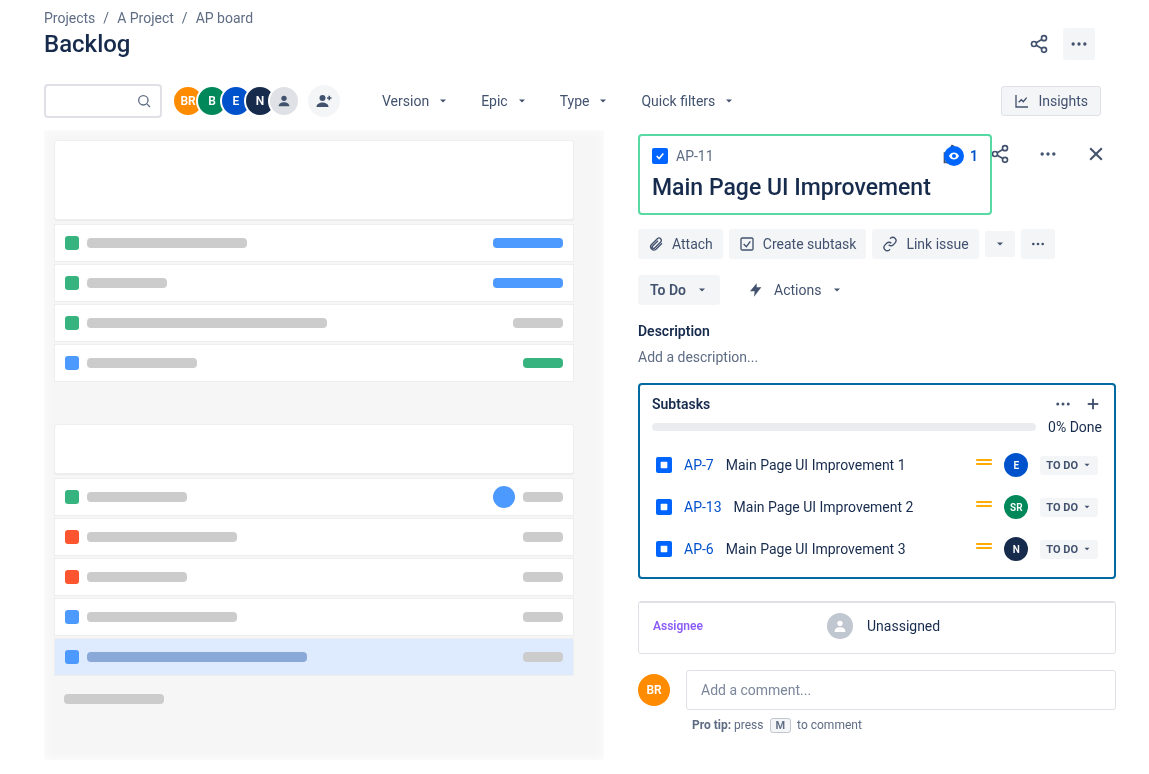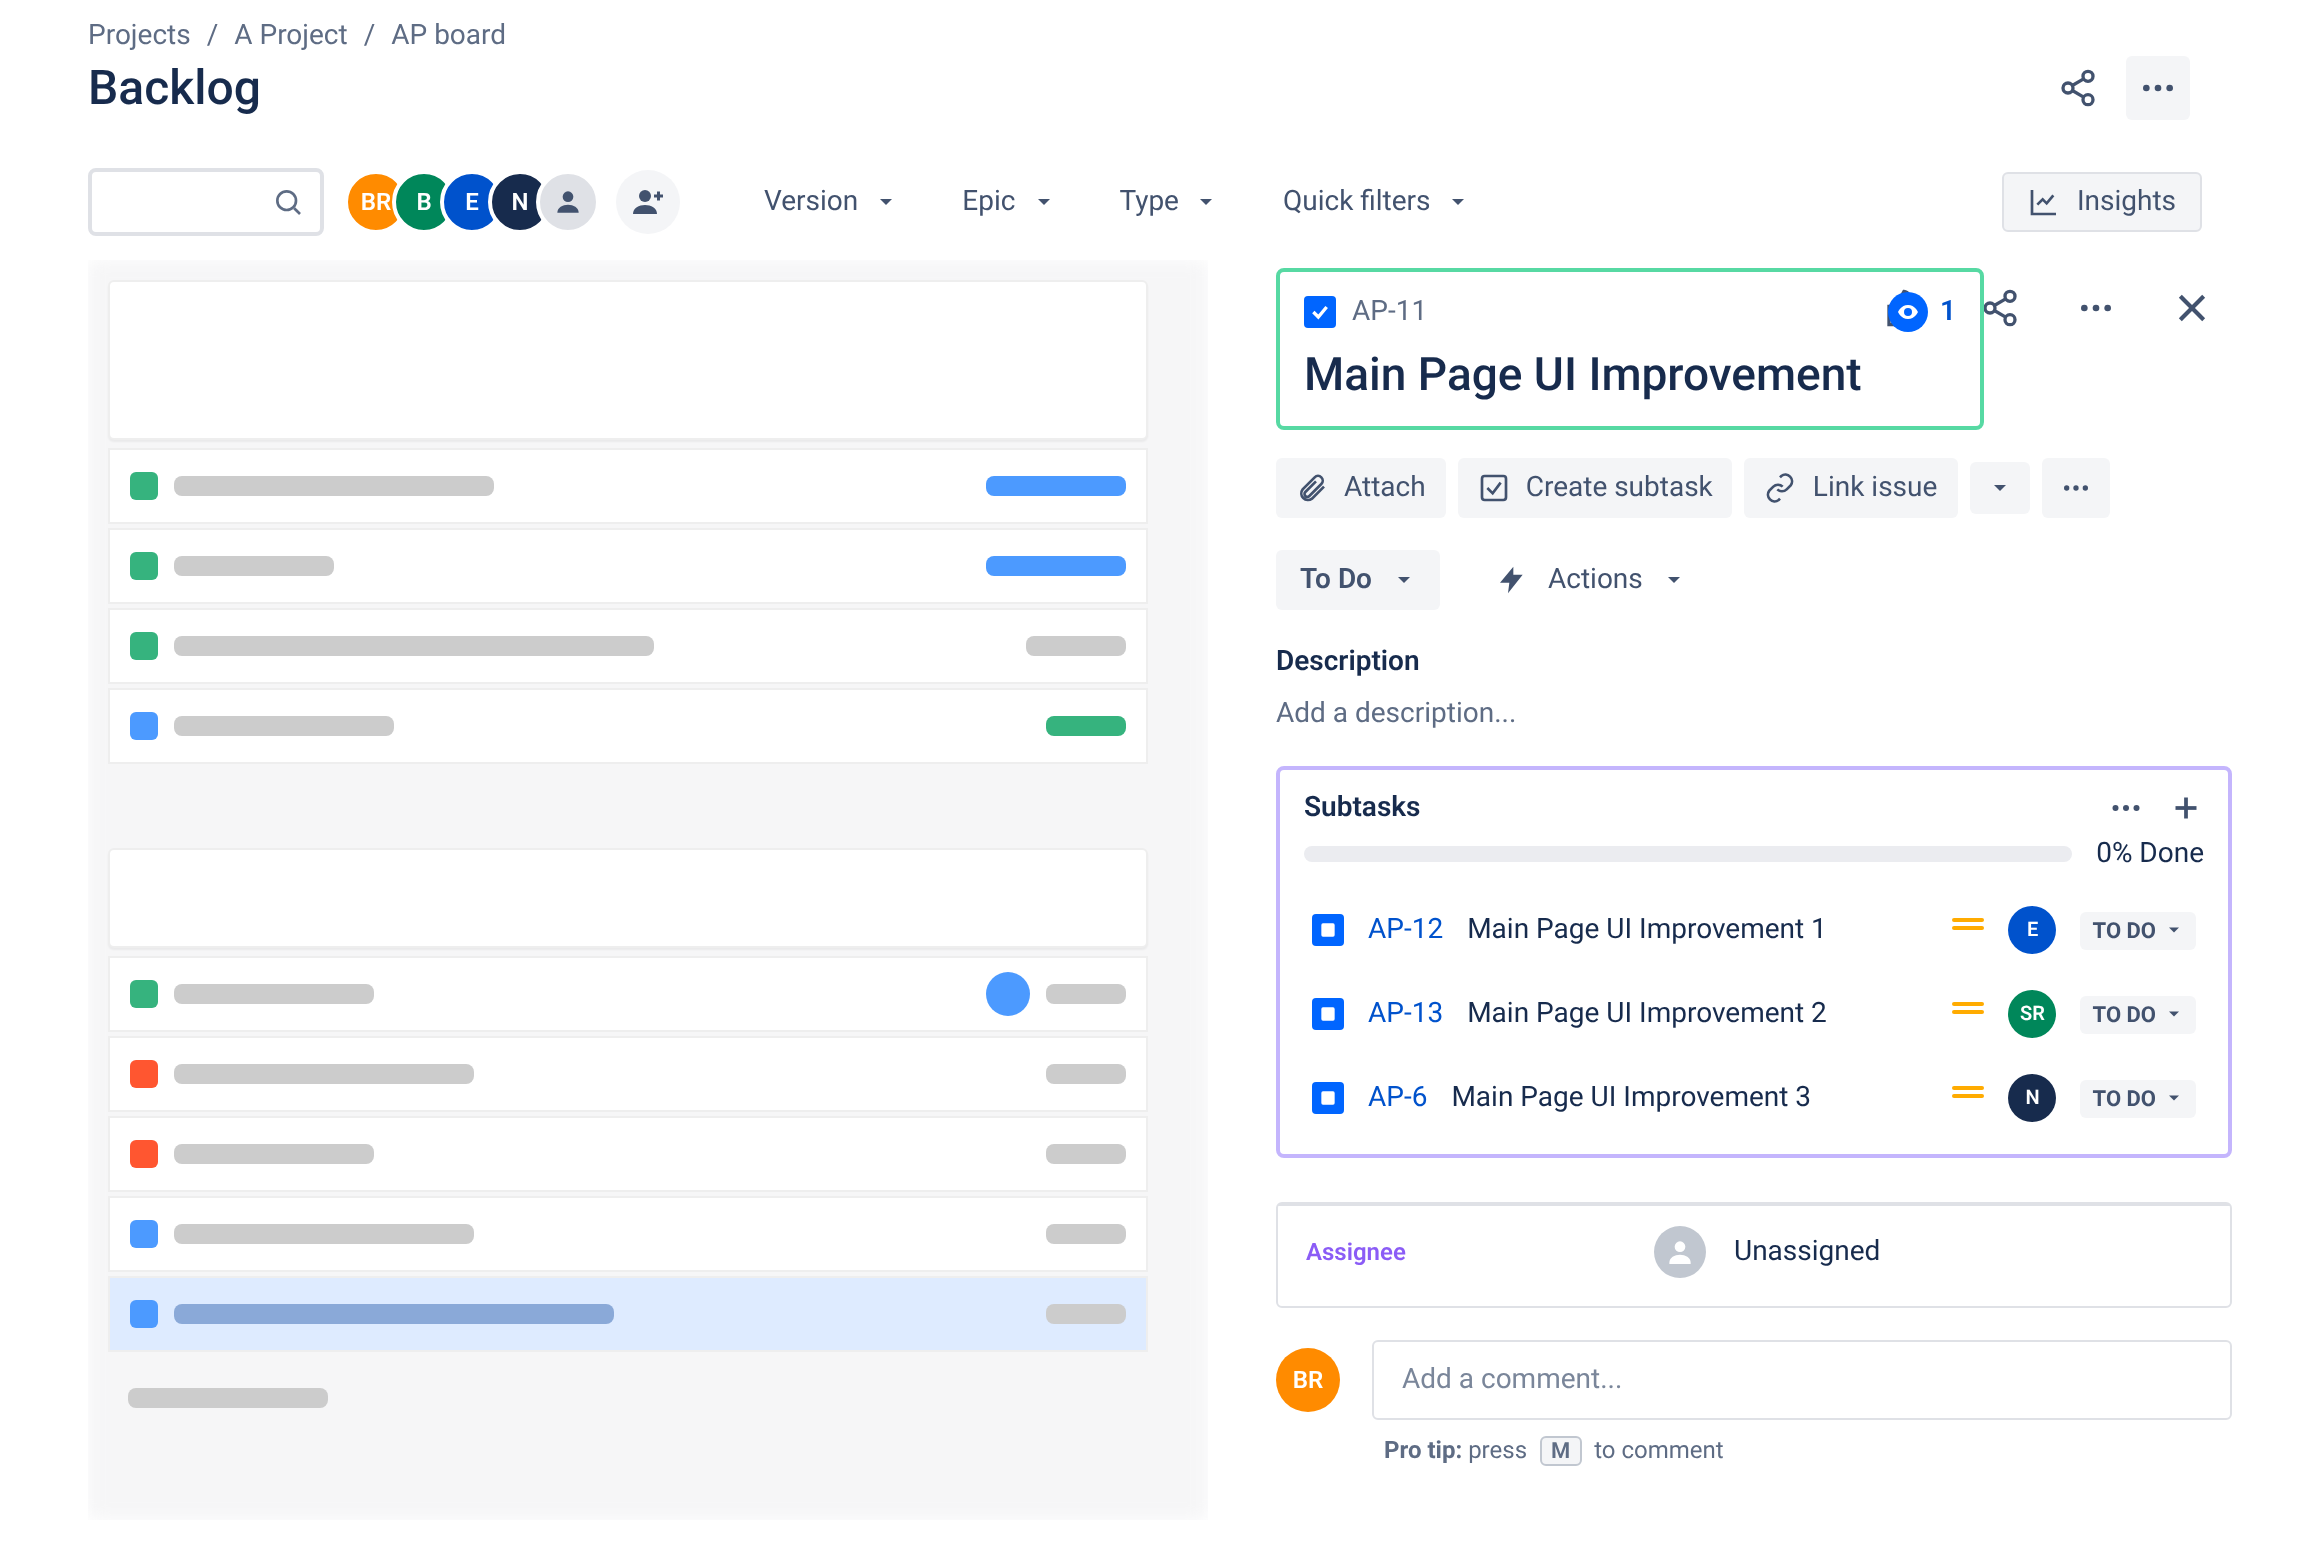--- a/index.html
+++ b/index.html
@@ -45,21 +45,21 @@
   .watch-eye{width:20px;height:20px;border-radius:50%;background:#0065FF;display:inline-flex;align-items:center;justify-content:center;color:#fff;}
   .issue-title{font-size:23px; font-weight:500; margin-top:8px; color:#172B4D;}
   .action-row{ display:flex; align-items:center; gap:6px; margin-top:14px;}
   .chip{ display:inline-flex; align-items:center; gap:8px; background:#F4F5F7; border-radius:3px; padding:7px 10px; color:#42526E; cursor:pointer;}
   .chip.icononly{padding:7px 9px;}
   .status-row{display:flex;align-items:center;gap:28px;margin-top:16px;}
   .status-btn{display:inline-flex;align-items:center;gap:10px;background:#F4F5F7;border-radius:3px;padding:7px 12px;font-weight:600;color:#42526E;cursor:pointer;}
   .actions-btn{display:inline-flex;align-items:center;gap:10px;color:#42526E;cursor:pointer;}
   .section-label{font-weight:600;color:#172B4D;margin-top:18px;}
   .desc-placeholder{color:#5E6C84;margin-top:10px;}
-  .subtasks-box{border:2px solid #c4b5fd;border-radius:4px;margin-top:18px;padding:10px 4px 6px 4px; position:relative;}
+  .subtasks-box{border:2px solid #0369a1;border-radius:4px;margin-top:18px;padding:10px 4px 6px 4px; position:relative;}
   .subtasks-head{display:flex;align-items:center;justify-content:space-between;padding:0 8px 6px 8px;}
   .subtasks-head .label{font-weight:600;}
   .subtasks-head .icons{display:flex;gap:12px;color:#42526E;}
   .progress-row{display:flex;align-items:center;gap:12px;padding:0 8px 8px 8px;}
   .progress-bar{flex:1;height:8px;background:#EBECF0;border-radius:4px;}
   .progress-label{color:#172B4D;font-size:14px;white-space:nowrap;}
   .subtask-row{display:flex;align-items:center;gap:12px;padding:8px 8px;border-radius:3px;cursor:pointer;margin:2px 4px;}
   .subtask-icon{width:16px;height:16px;background:#0065FF;border-radius:2px;display:inline-flex;align-items:center;justify-content:center;color:#fff;}
   .subtask-key{color:#0052CC;font-size:14px;}
   .subtask-title{flex:1;}
@@ -372,21 +372,21 @@
         <div class="progress-bar"></div>
         <div class="progress-label">0% Done</div>
       </div>
       <div id="subtasks-list">
           <div class="subtask-row">
             <span class="subtask-icon">
               <svg width="10" height="10" viewBox="0 0 24 24" fill="#fff">
                 <rect x="4" y="4" width="16" height="16" rx="2"></rect>
               </svg>
             </span>
-            <span class="subtask-key">AP-12</span>
+            <span class="subtask-key">AP-7</span>
             <span class="subtask-title">Main Page UI Improvement 1</span>
             <span class="prio">
               <span></span>
               <span></span>
             </span>
             <span class="avatar-sm" style="background:#0052CC">E</span>
             <span class="status-tag">TO DO <svg width="10" height="10" viewBox="0 0 24 24" fill="currentColor">
                 <path d="M6 9l6 6 6-6z"></path>
               </svg></span>
           </div>

